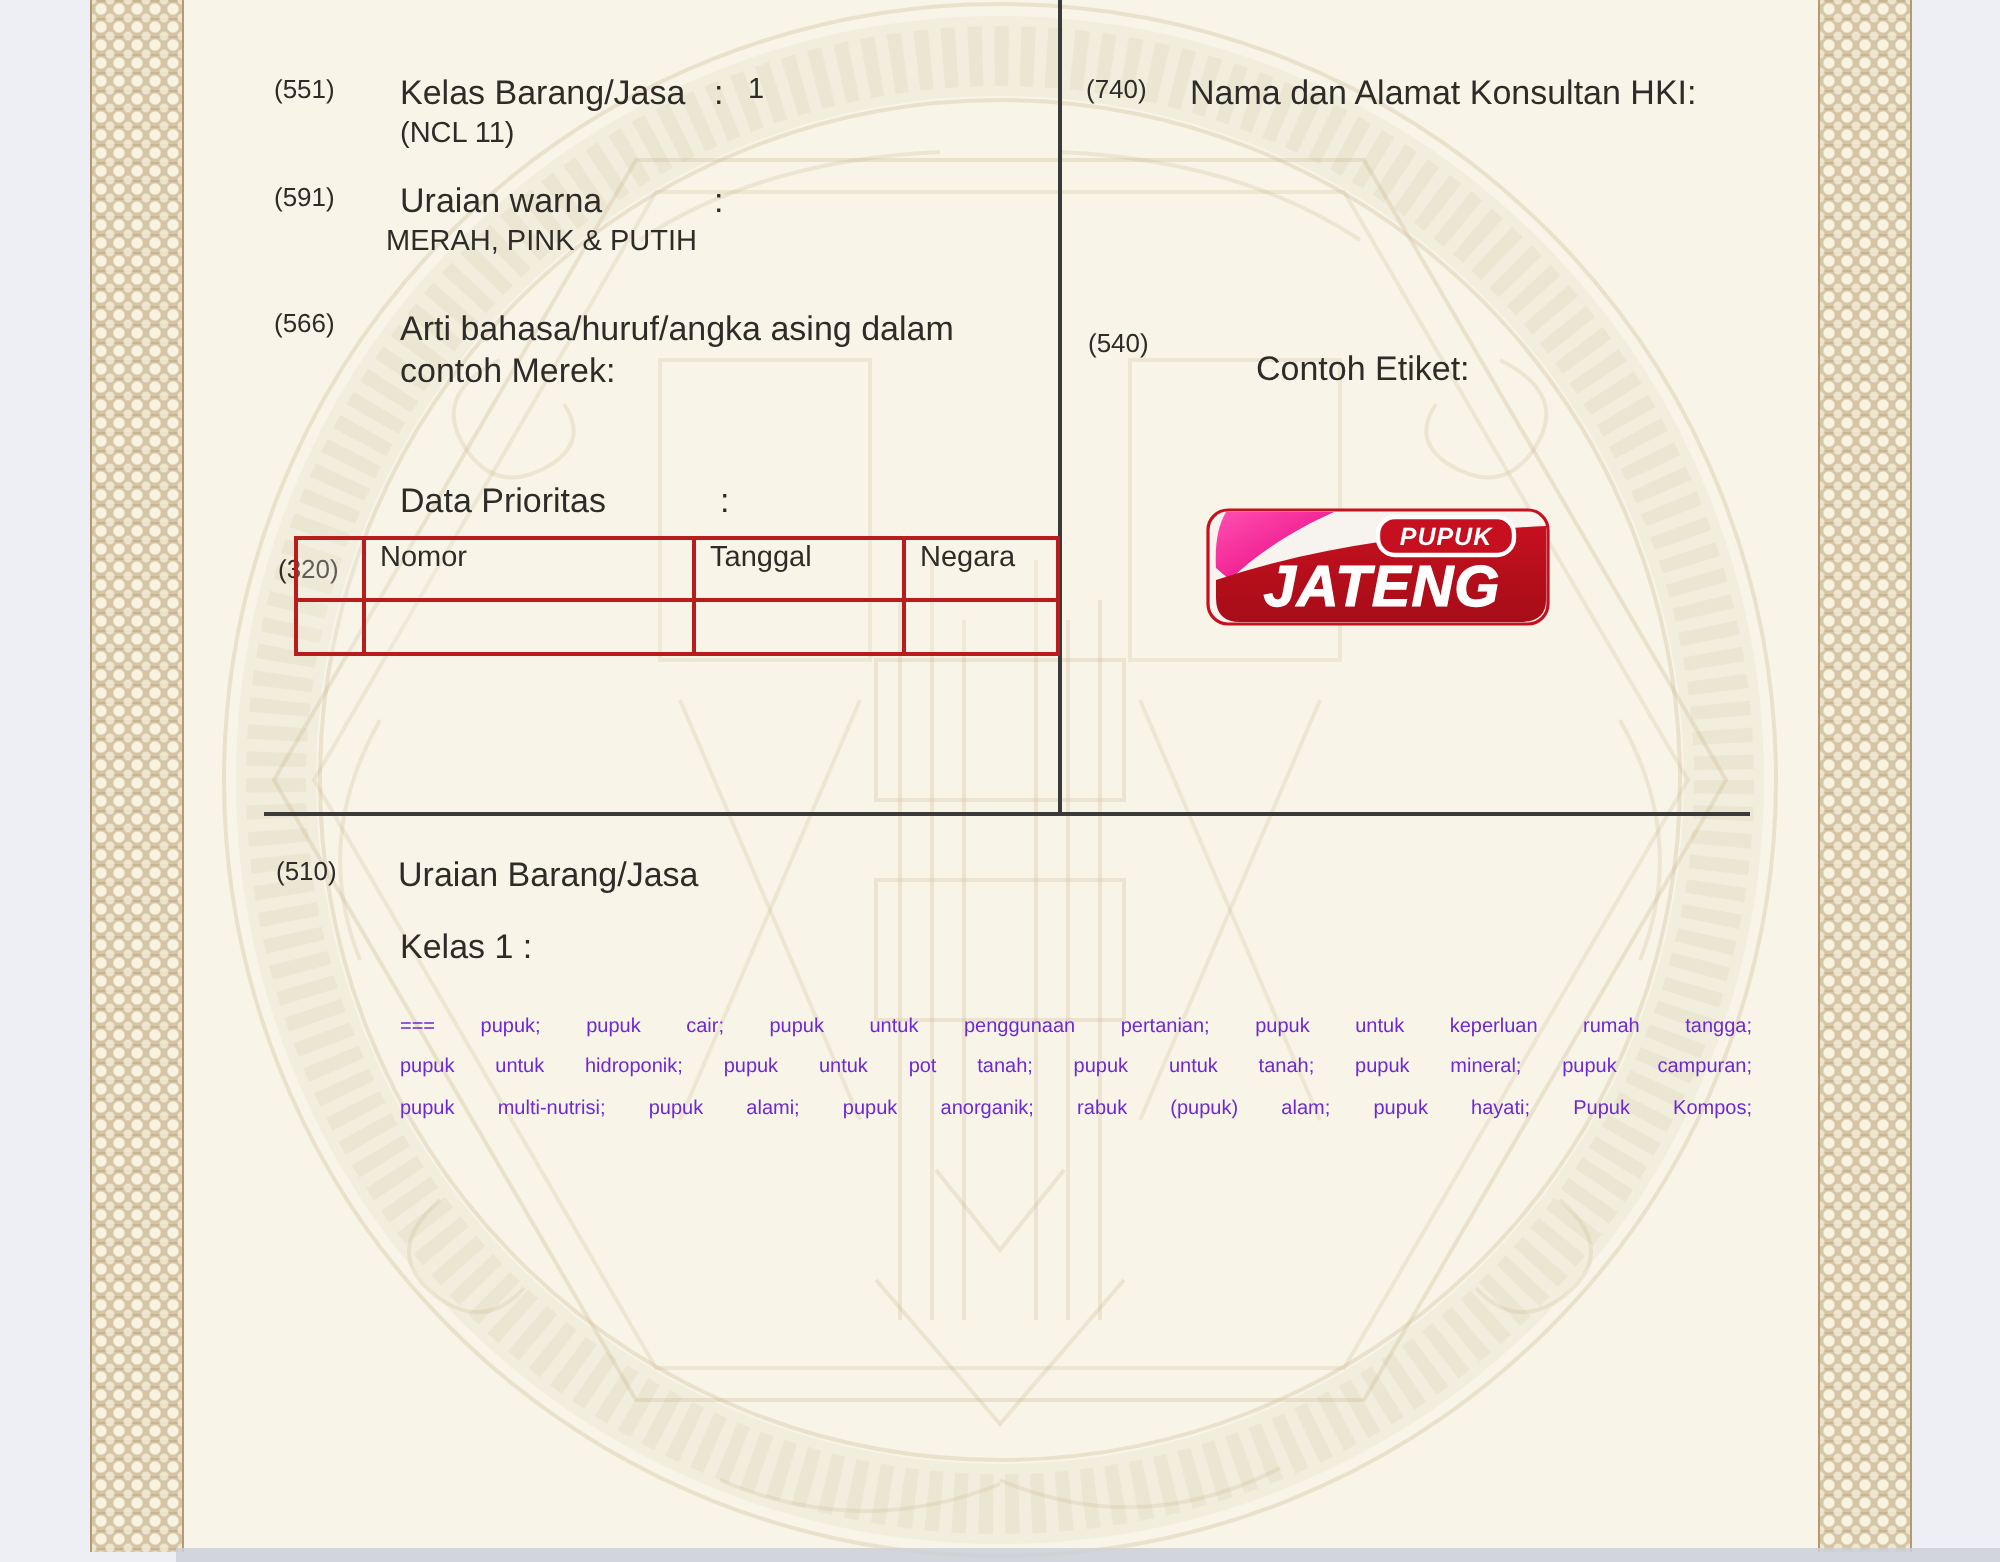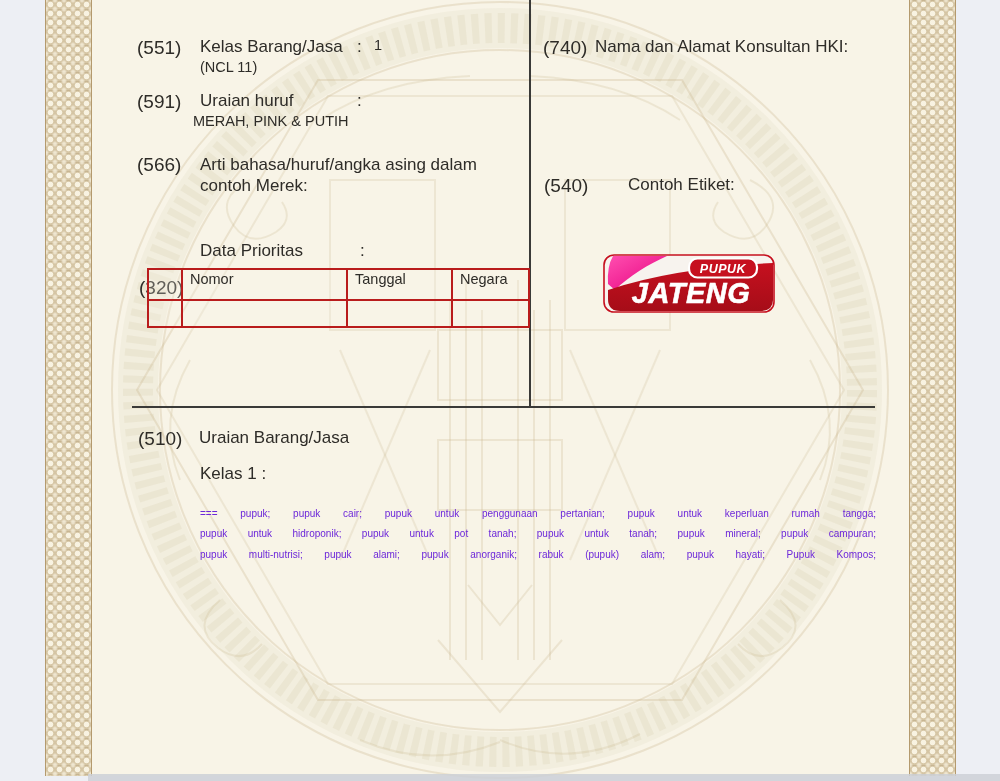--- a/index.html
+++ b/index.html
@@ -26,21 +26,21 @@
   }
   .band-left{left:45px;}
   .band-right{left:909px;}
   .bottom-strip{
     position:absolute;left:88px;top:774px;width:912px;height:7px;
     background:#cdd0d6;opacity:.85;
   }
   .watermark{position:absolute;left:0;top:0;pointer-events:none;}
 
   .abs{position:absolute;white-space:nowrap;}
-  .code{font-size:19px;}
+  .code{font-size:13px;}
   .lbl{font-size:17px;}
   .val{font-size:14.5px;}
   .wrap{white-space:normal;line-height:21px;}
 
   .vdivider{position:absolute;left:529px;top:0;width:2px;height:407px;background:#3a3a38;}
   .hdivider{position:absolute;left:132px;top:406px;width:743px;height:2px;background:#3a3a38;}
 
   table.priority{
     position:absolute;left:147px;top:268px;
     border-collapse:collapse;table-layout:fixed;
@@ -130,21 +130,21 @@
   <div>
     <span class="abs code" style="left:137px;top:37px;">(551)</span>
     <span class="abs lbl" style="left:200px;top:37px;">Kelas Barang/Jasa</span>
     <span class="abs lbl" style="left:357px;top:37px;">:</span>
     <span class="abs val" style="left:374px;top:37px;">1</span>
     <span class="abs val" style="left:200px;top:59px;">(NCL 11)</span>
   </div>
 
   <div>
     <span class="abs code" style="left:137px;top:91px;">(591)</span>
-    <span class="abs lbl" style="left:200px;top:91px;">Uraian huruf</span>
+    <span class="abs lbl" style="left:200px;top:91px;">Uraian warna</span>
     <span class="abs lbl" style="left:357px;top:91px;">:</span>
     <span class="abs val" style="left:193px;top:113px;">MERAH, PINK &amp; PUTIH</span>
   </div>
 
   <div>
     <span class="abs code" style="left:137px;top:154px;">(566)</span>
     <span class="abs lbl wrap" style="left:200px;top:154px;width:300px;">Arti bahasa/huruf/angka asing dalam contoh Merek:</span>
   </div>
 
   <div>
@@ -169,21 +169,21 @@
     </tr>
   </tbody>
     </table>
 
   <div>
     <span class="abs code" style="left:543px;top:37px;">(740)</span>
     <span class="abs lbl" style="left:595px;top:37px;">Nama dan Alamat Konsultan HKI:</span>
   </div>
 
   <div>
-    <span class="abs code" style="left:544px;top:175px;">(540)</span>
+    <span class="abs code" style="left:544px;top:164px;">(540)</span>
     <span class="abs lbl" style="left:596px;top:175px;margin-left:32px;">Contoh Etiket:</span>
   </div>
 
   <svg class="logo" viewBox="0 0 172 60">
     <defs>
       <linearGradient id="mag" x1="0" y1="0" x2="1" y2="1">
         <stop offset="0" stop-color="#ff4fb0"></stop>
         <stop offset="1" stop-color="#e6007e"></stop>
       </linearGradient>
       <linearGradient id="redg" x1="0" y1="0" x2="0" y2="1">

